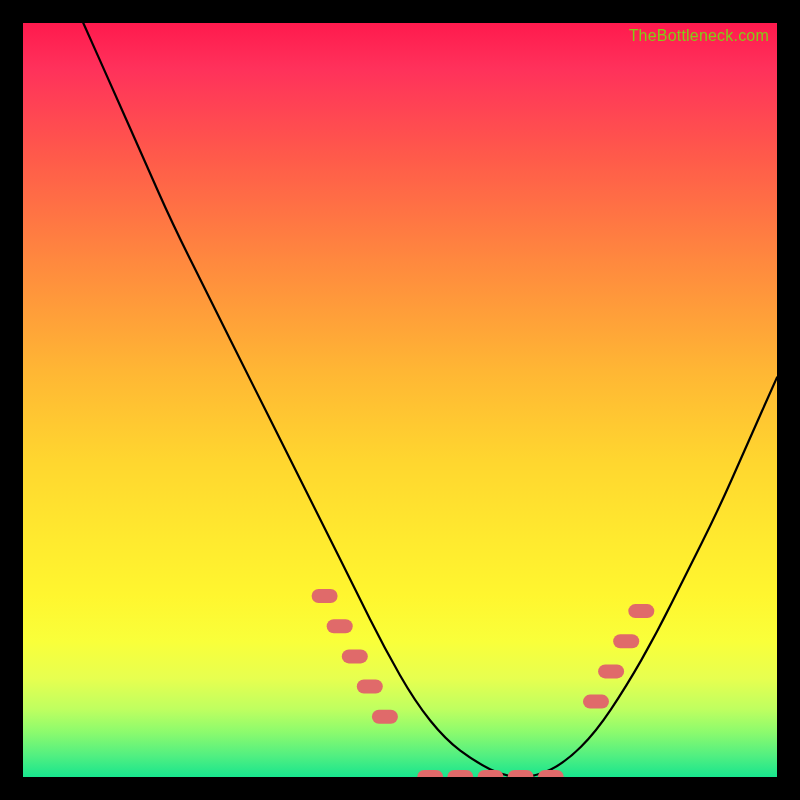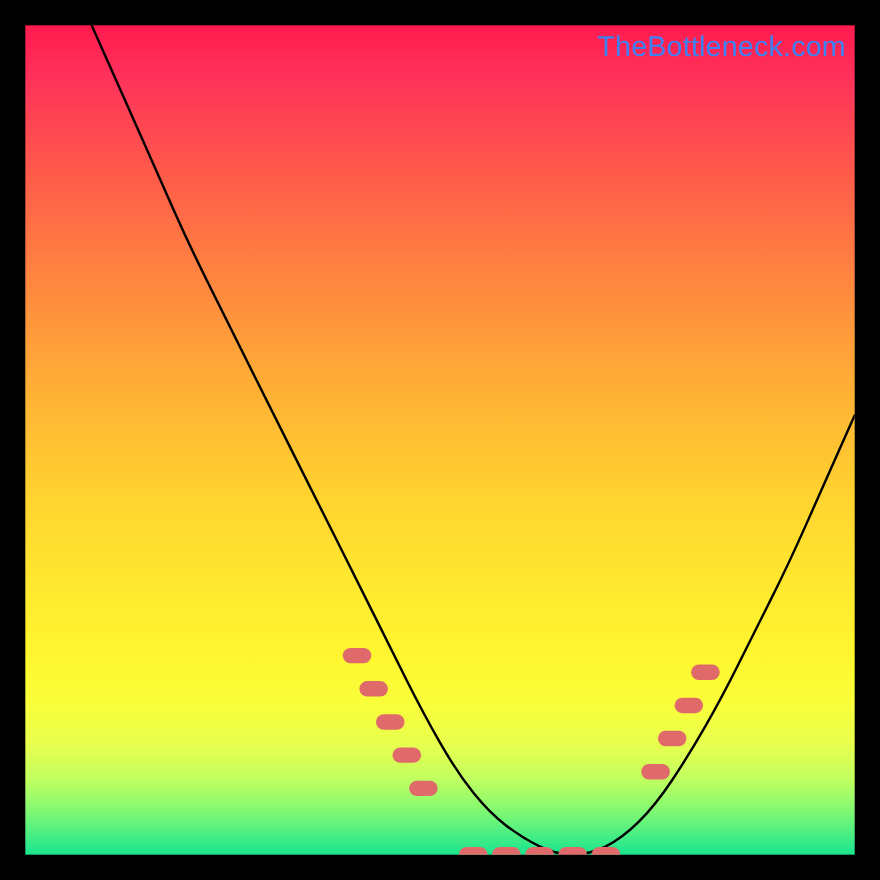--- a/index.html
+++ b/index.html
@@ -49,22 +49,22 @@
     top: 0;
     width: 754px;
     height: 754px;
     display: block;
   }
   .watermark {
     position: absolute;
     top: 4px;
     right: 8px;
     font-family: Arial, Helvetica, sans-serif;
-    font-size: 26px;
-    color: #3b82f6;
+    font-size: 16px;
+    color: #84cc16;
     letter-spacing: 0.2px;
     user-select: none;
   }
 </style>
 </head>
 <body>
 
 <div class="frame">
   <div class="plot-area"></div>
   <div class="watermark">TheBottleneck.com</div>

